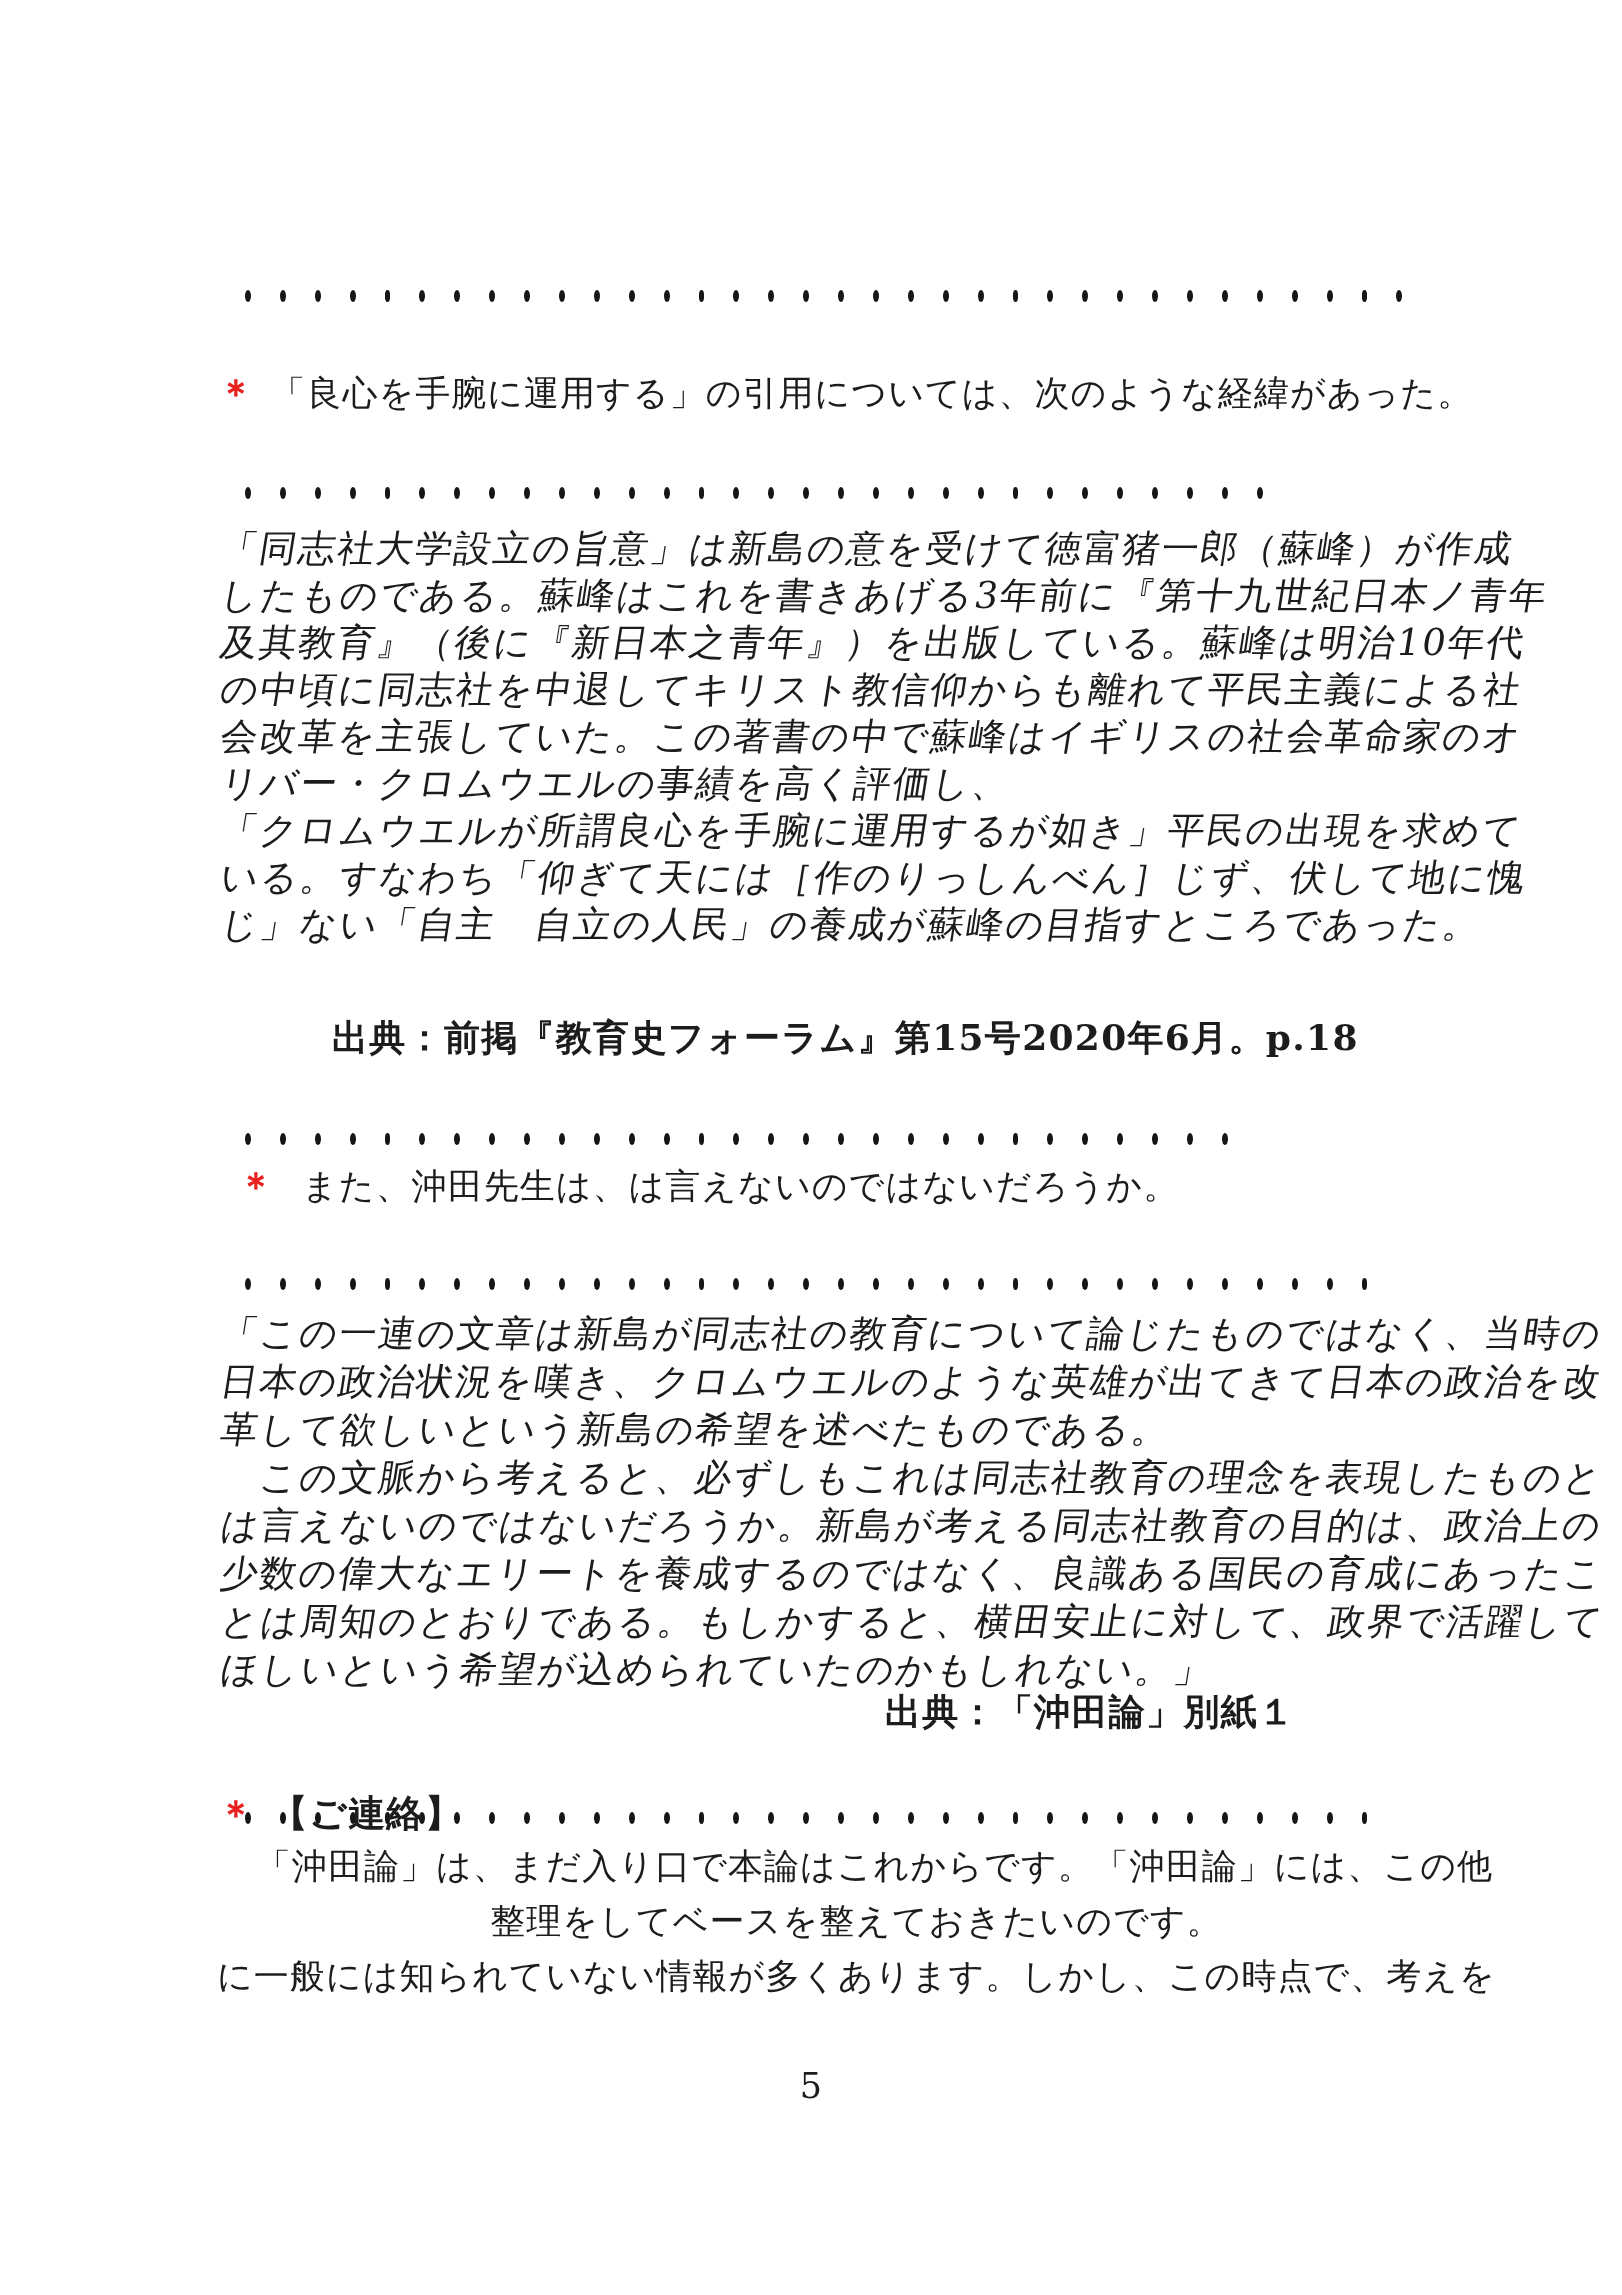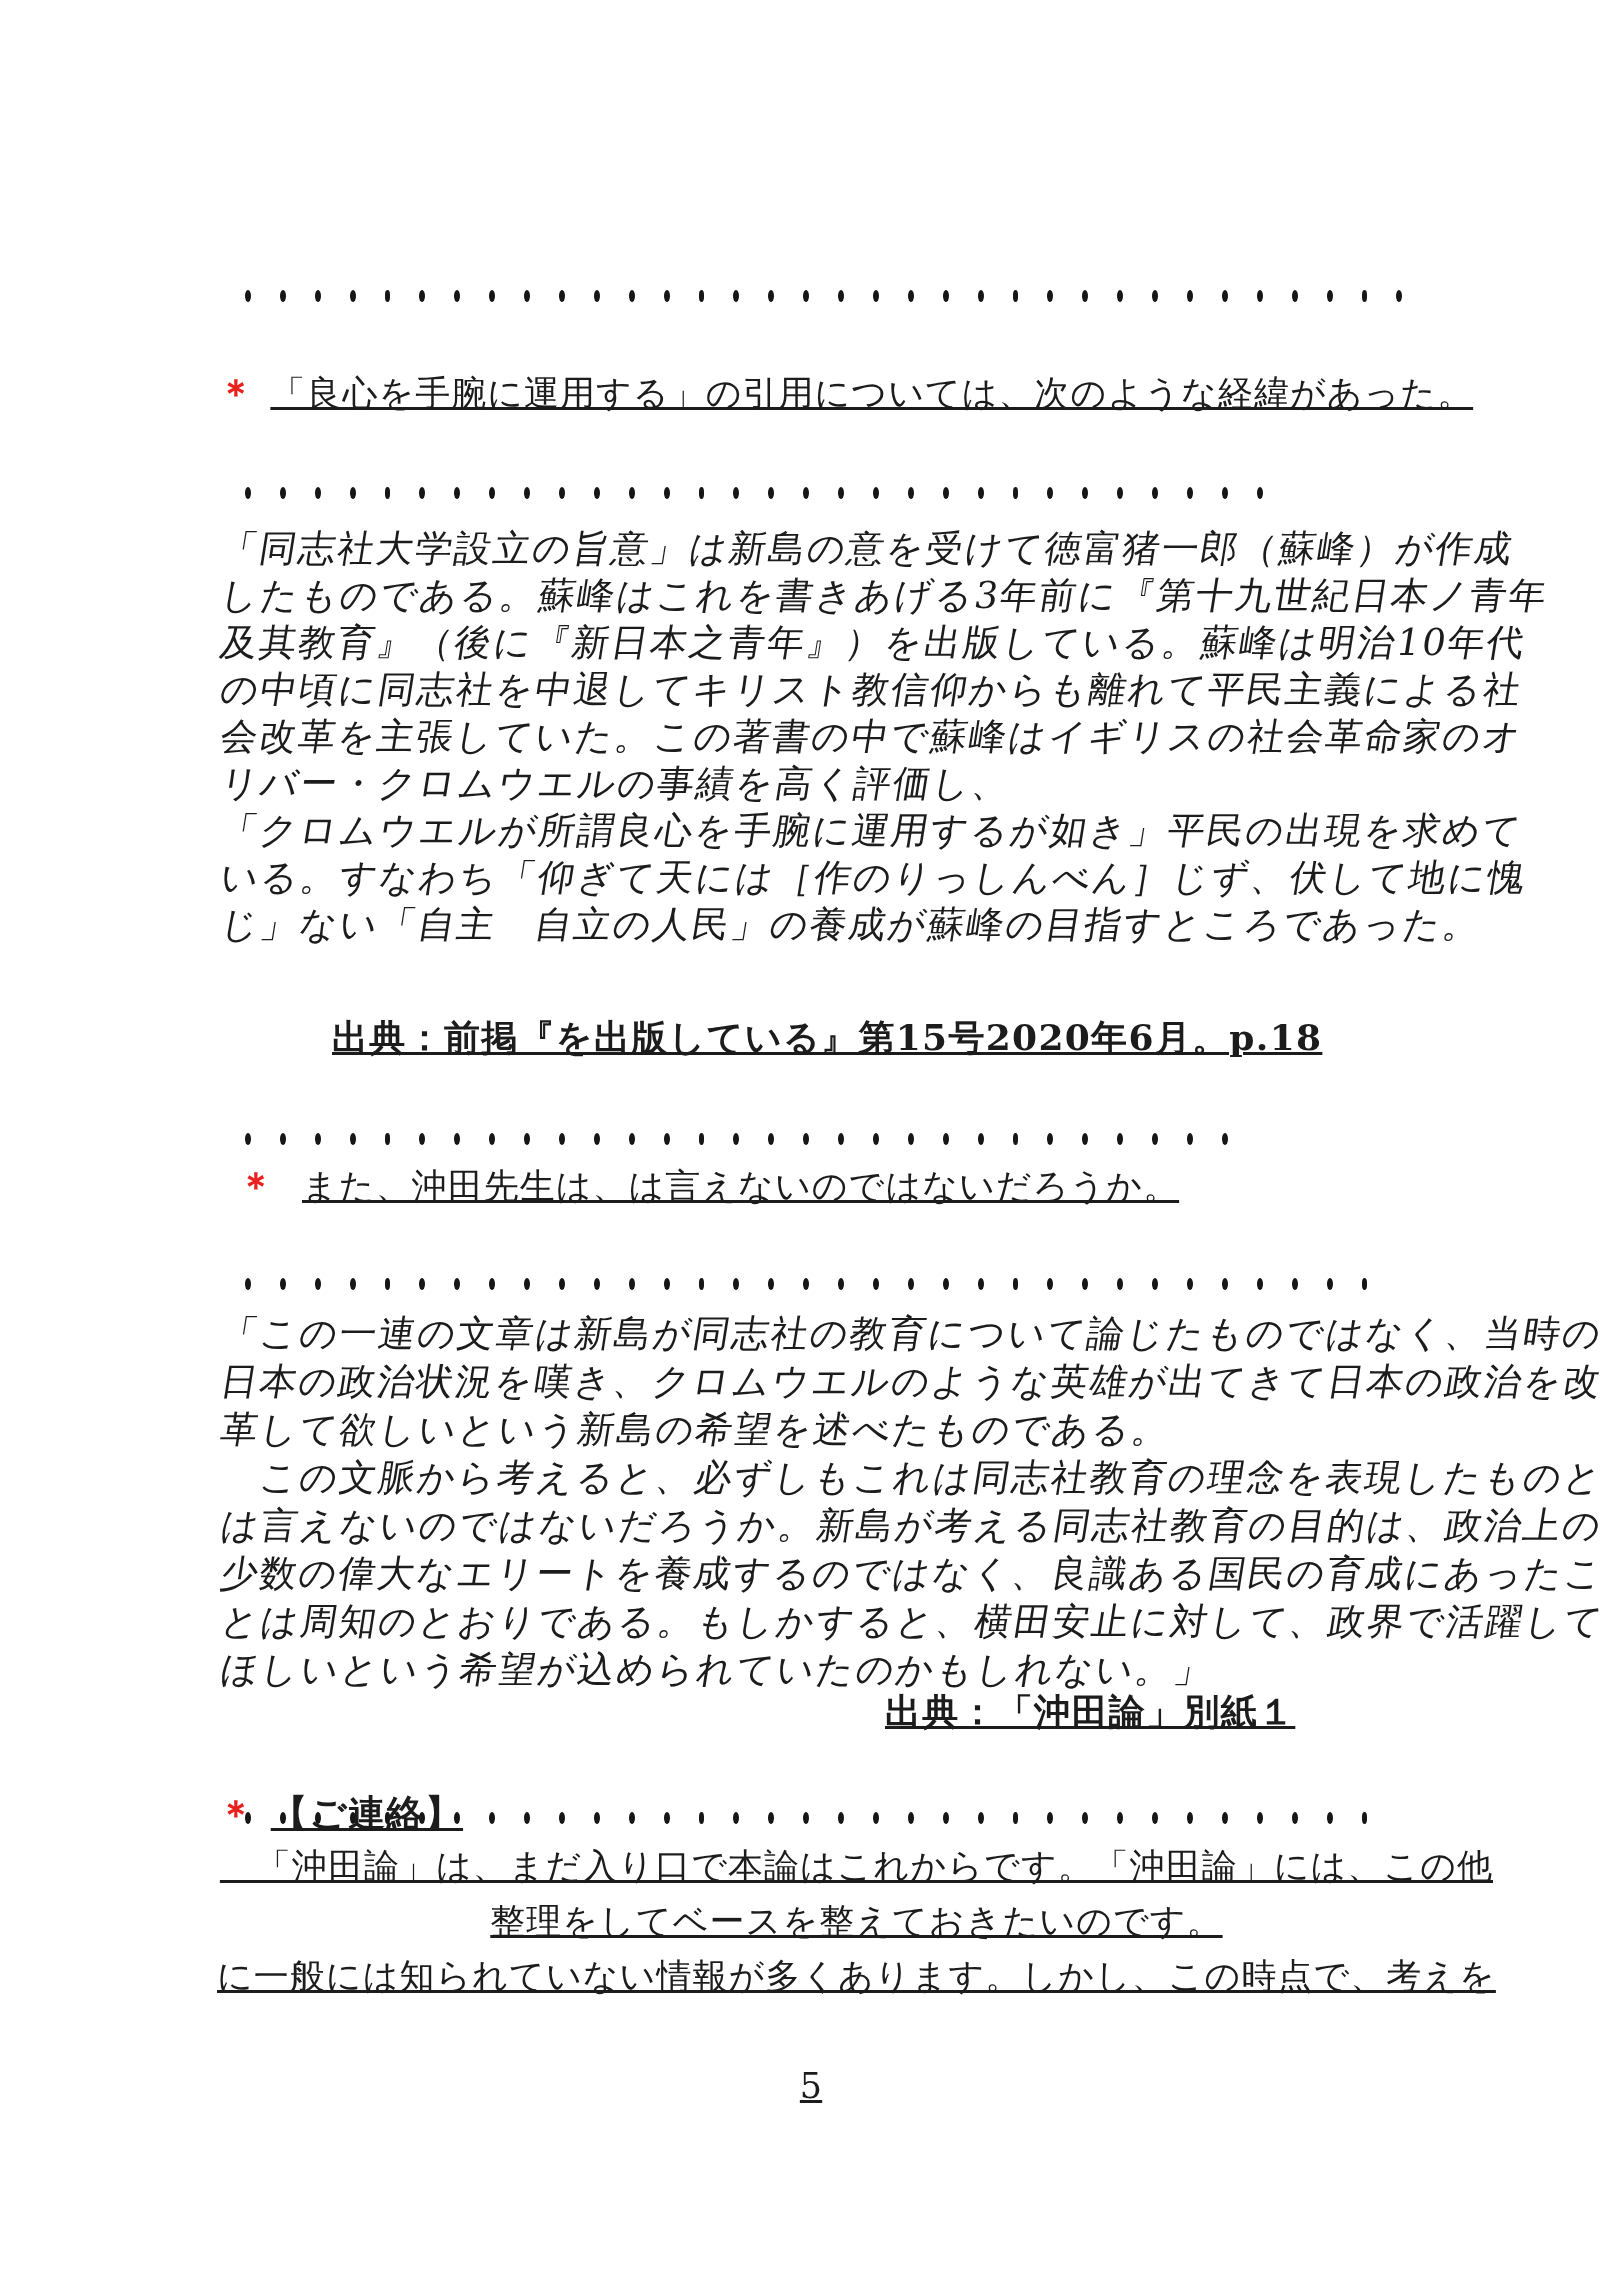--- a/index.html
+++ b/index.html
@@ -1,21 +1,21 @@
 <!DOCTYPE html>
 <html style="font-size:10.5px"><head>
 <meta charset="utf-8">
 <style>
   html,body{margin:0;padding:0;}
   body{
     width:1622px;height:2295px;background:#ffffff;position:relative;
     font-family:"DejaVu Serif","Liberation Serif",serif;
     color:#1c1c1c;
   }
-  .abs{position:absolute;text-decoration:underline;}
+  .abs{position:absolute;}
   
   .sep{white-space:nowrap;height:13px;}
   .sep .dot{
     display:inline-block;width:5.9px;height:11.8px;border-radius:50%;
     background:#161616;margin-right:29px;vertical-align:middle;
   }
   
   .note-line{font-size:35px;line-height:52px;letter-spacing:1px;white-space:pre;}
   .marker{
     color:#e8211e;font-weight:700;font-size:38px;
@@ -50,21 +50,21 @@
   <div class="quote-line"><span class="skew">したものである。蘇峰はこれを書きあげる3年前に『第十九世紀日本ノ青年</span></div>
   <div class="quote-line"><span class="skew">及其教育』（後に『新日本之青年』）を出版している。蘇峰は明治10年代</span></div>
   <div class="quote-line"><span class="skew">の中頃に同志社を中退してキリスト教信仰からも離れて平民主義による社</span></div>
   <div class="quote-line"><span class="skew">会改革を主張していた。この著書の中で蘇峰はイギリスの社会革命家のオ</span></div>
   <div class="quote-line"><span class="skew">リバー・クロムウエルの事績を高く評価し、</span></div>
   <div class="quote-line"><span class="skew">「クロムウエルが所謂良心を手腕に運用するが如き」平民の出現を求めて</span></div>
   <div class="quote-line"><span class="skew">いる。すなわち「仰ぎて天には［作のりっしんべん］じず、伏して地に愧</span></div>
   <div class="quote-line"><span class="skew">じ」ない「自主　自立の人民」の養成が蘇峰の目指すところであった。</span></div>
 </div>
 
-<div class="abs source" style="top:1014px;left:332px">出典：前掲『を出版している』第15号2020年6月。p.18</div>
+<div class="abs source" style="top:1014px;left:332px">出典：前掲『教育史フォーラム』第15号2020年6月。p.18</div>
 
 <div class="abs sep" style="top:1132px;left:245px"><span class="dot"></span><span class="dot"></span><span class="dot"></span><span class="dot"></span><span class="dot"></span><span class="dot"></span><span class="dot"></span><span class="dot"></span><span class="dot"></span><span class="dot"></span><span class="dot"></span><span class="dot"></span><span class="dot"></span><span class="dot"></span><span class="dot"></span><span class="dot"></span><span class="dot"></span><span class="dot"></span><span class="dot"></span><span class="dot"></span><span class="dot"></span><span class="dot"></span><span class="dot"></span><span class="dot"></span><span class="dot"></span><span class="dot"></span><span class="dot"></span><span class="dot"></span><span class="dot"></span></div>
 
 <div class="abs note-line" style="top:1159px;left:237px"><span class="marker wide">＊</span><span>また、沖田先生は、は言えないのではないだろうか。</span></div>
 
 <div class="abs sep" style="top:1277px;left:245px"><span class="dot"></span><span class="dot"></span><span class="dot"></span><span class="dot"></span><span class="dot"></span><span class="dot"></span><span class="dot"></span><span class="dot"></span><span class="dot"></span><span class="dot"></span><span class="dot"></span><span class="dot"></span><span class="dot"></span><span class="dot"></span><span class="dot"></span><span class="dot"></span><span class="dot"></span><span class="dot"></span><span class="dot"></span><span class="dot"></span><span class="dot"></span><span class="dot"></span><span class="dot"></span><span class="dot"></span><span class="dot"></span><span class="dot"></span><span class="dot"></span><span class="dot"></span><span class="dot"></span><span class="dot"></span><span class="dot"></span><span class="dot"></span><span class="dot"></span></div>
 
 <div class="abs quote2" style="top:1310px;left:217px">
   <div class="quote-line"><span class="skew">「この一連の文章は新島が同志社の教育について論じたものではなく、当時の</span></div>
   <div class="quote-line"><span class="skew">日本の政治状況を嘆き、クロムウエルのような英雄が出てきて日本の政治を改</span></div>

